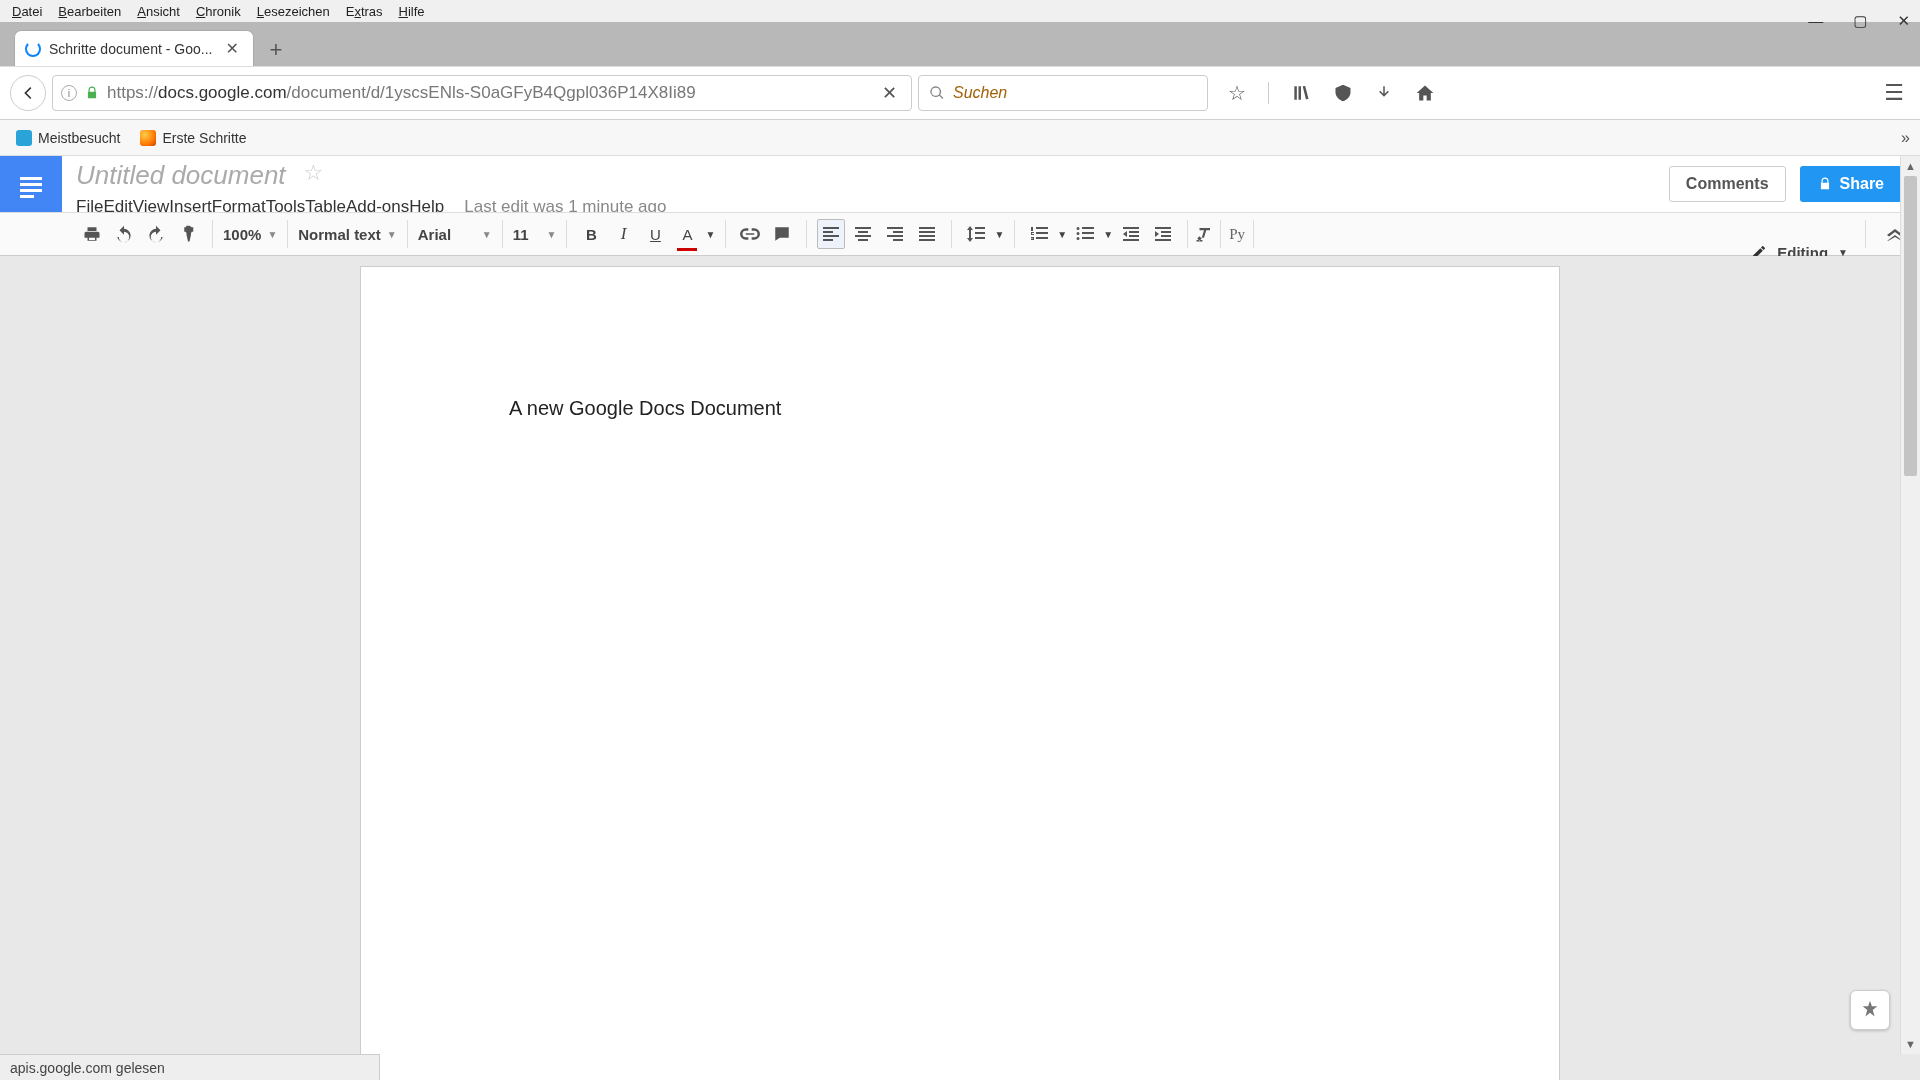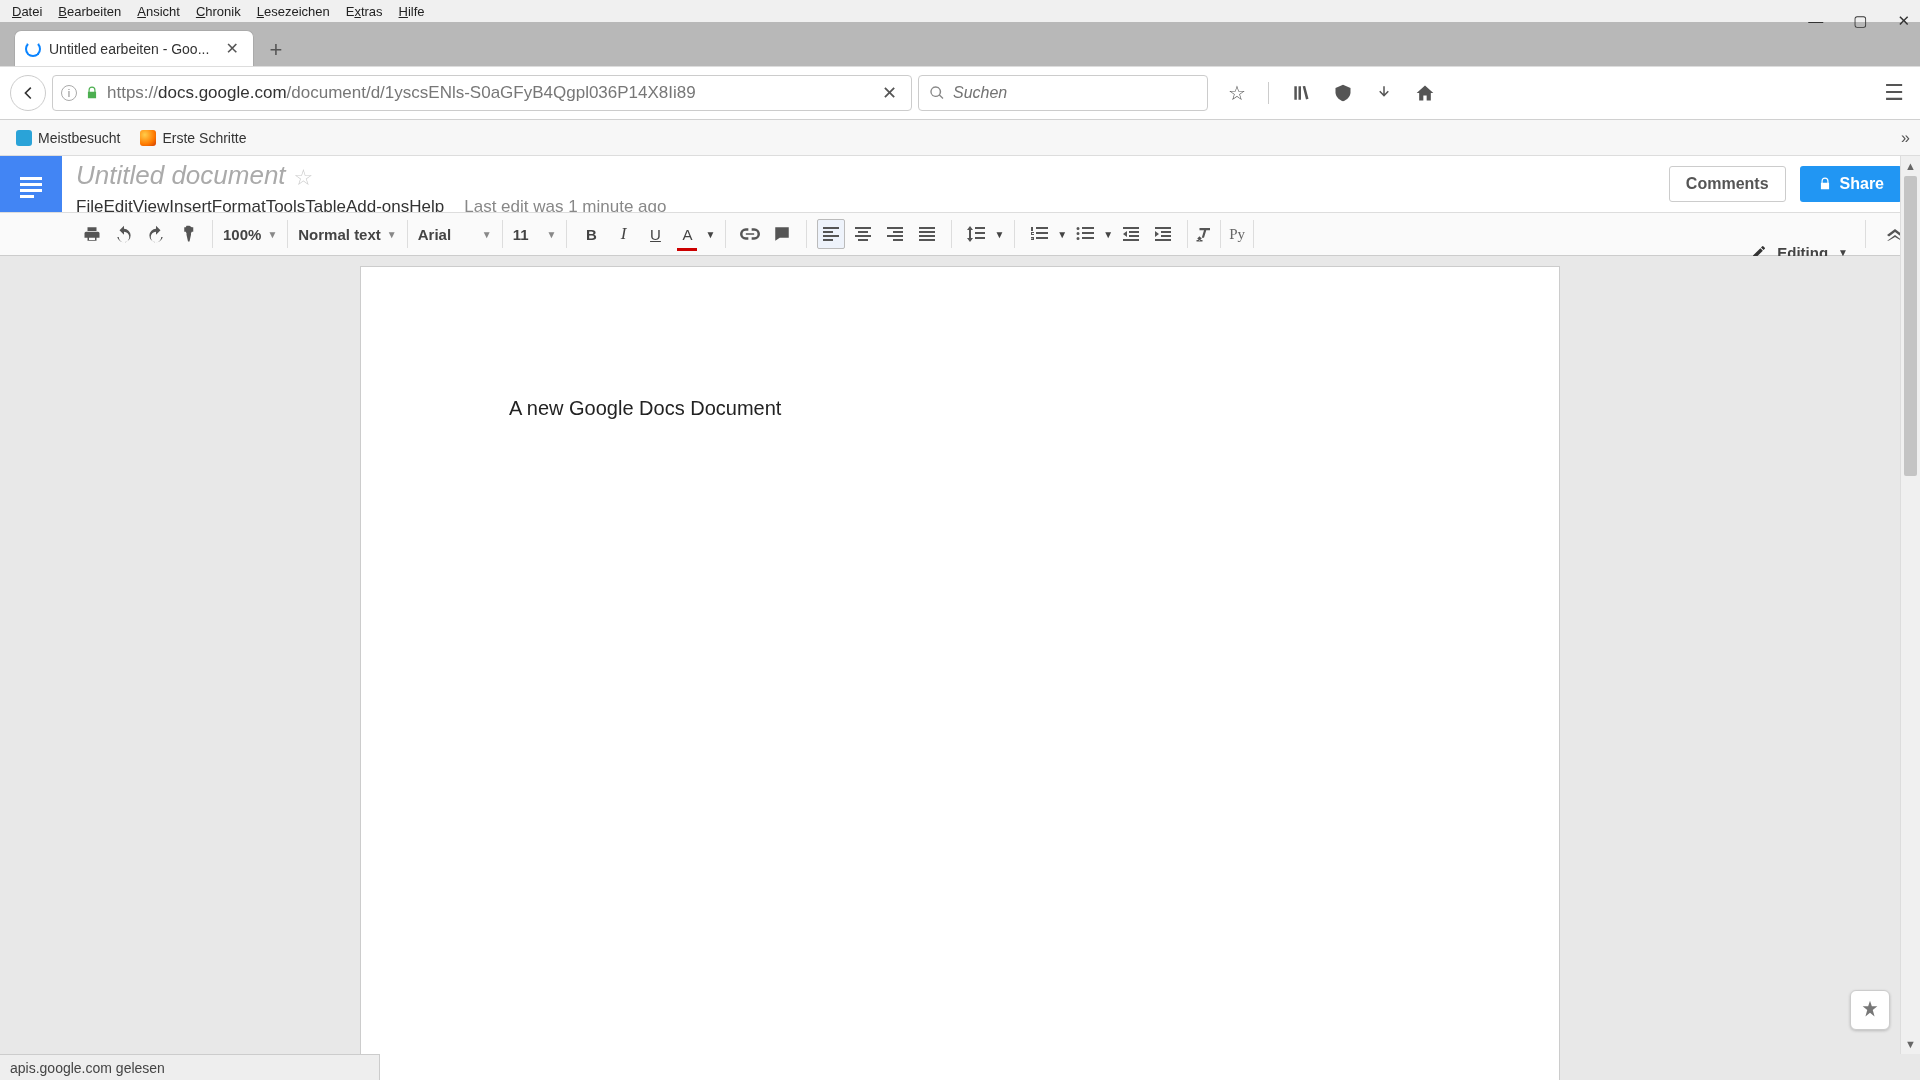--- a/index.html
+++ b/index.html
@@ -20,38 +20,38 @@
 .newtab { width:32px; height:32px; display:flex; align-items:center; justify-content:center; font-size:22px; color:#555; margin-left:6px; }
 
 .navbar { height:54px; background:#fff; border-top:1px solid #ddd; border-bottom:1px solid #d0d0d0; display:flex; align-items:center; padding:0 10px; gap:6px; }
 .nav-back { width:36px; height:36px; border:1px solid #ccc; border-radius:50%; display:flex; align-items:center; justify-content:center; font-size:20px; color:#333; }
 .urlbar { flex:0 0 860px; height:36px; border:1px solid #ccc; border-radius:4px; display:flex; align-items:center; padding:0 8px; font-size:17px; color:#777; gap:8px; }
 .urlbar .info-icon { color:#888; font-size:15px; border:1px solid #aaa; border-radius:50%; width:16px; height:16px; display:flex; align-items:center; justify-content:center; font-size:11px;}
 .urlbar .lock-icon { color:#4caf50; font-size:14px; }
 .urlbar .url-text { flex:1; white-space:nowrap; overflow:hidden; }
 .urlbar .url-text .dark { color:#333; }
 .urlbar .clear { color:#555; font-size:18px; padding:0 6px;}
-.searchbar { flex:0 0 290px; height:36px; border:1px solid #ccc; border-radius:4px; display:flex; align-items:center; padding:0 10px; font-size:16px; color:#737373; gap:8px; font-style:italic;}
+.searchbar { flex:0 0 290px; height:36px; border:1px solid #ccc; border-radius:4px; display:flex; align-items:center; padding:0 10px; font-size:16px; color:#a16207; gap:8px; font-style:italic;}
 .nav-icons { display:flex; align-items:center; gap:22px; margin-left:14px; font-size:20px; color:#555; }
 .nav-icons .sep { width:1px; height:22px; background:#ccc; }
 .hamburger-right { margin-left:auto; font-size:22px; color:#555; padding-right:6px;}
 
 .bookmarkbar { height:36px; background:#f7f7f7; border-bottom:1px solid #ddd; display:flex; align-items:center; padding:0 10px; font-size:14px; color:#333; gap:8px; position:relative;}
 .bookmarkbar .bm { display:flex; align-items:center; gap:6px; padding:2px 6px;}
 .bookmarkbar .bm-icon { width:16px; height:16px; border-radius:3px; display:inline-block;}
 .bookmarkbar .overflow { position:absolute; right:10px; font-size:16px; color:#555;}
 
 
 .gdocs { position:absolute; top:156px; left:0; right:0; bottom:0; background:#fff; display:flex; flex-direction:column; }
 .gdocs-header { height:56px; display:flex; align-items:flex-start; }
 .gdocs-logo { width:62px; height:62px; background:#4285f4; display:flex; align-items:center; justify-content:center; color:#fff; font-size:26px; }
 .logo-lines { display:flex; flex-direction:column; gap:3px; }
 .logo-lines span { width:22px; height:3px; background:#fff; display:block; }
 .gdocs-titlearea { flex:1; padding:4px 10px 0 14px; }
-.gdocs-title-row { display:flex; align-items:flex-end; gap:8px; }
+.gdocs-title-row { display:flex; align-items:flex-start; gap:18px; }
 .gdocs-title { font-size:26px; color:#aaa; font-style:italic; }
 .star-icon { color:#ccc; font-size:22px; }
 .gdocs-menubar { display:flex; align-items:center; font-size:17px; color:#333; margin-top:6px; }
 .gdocs-menubar .gm { cursor:default; }
 .gdocs-lastedit { color:#888; margin-left:20px; }
 .gdocs-actions { display:flex; align-items:center; gap:14px; padding:10px 18px 0 0;}
 .btn-comments { height:36px; padding:0 16px; border:1px solid #ccc; border-radius:3px; background:#fff; font-size:16px; font-weight:bold; color:#555; display:flex; align-items:center; }
 .btn-share { height:36px; padding:0 18px; border-radius:3px; background:#2196f3; color:#fff; font-size:16px; font-weight:bold; display:flex; align-items:center; gap:8px; }
 
 .gdocs-toolbar { height:44px; border-top:1px solid #ddd; border-bottom:1px solid #ccc; background:#fafafa; display:flex; align-items:center; padding:0 10px 0 70px; font-size:15px; color:#444; }
@@ -101,21 +101,21 @@
 
 <div class="window-controls">
   <span>—</span>
   <span>▢</span>
   <span>✕</span>
 </div>
 
 <div class="tabbar">
   <div class="tab">
     <span class="spinner"></span>
-    <span>Untitled earbeiten - Goo...</span>
+    <span>Schritte document - Goo...</span>
     <span class="close">✕</span>
   </div>
   <div class="newtab">+</div>
 </div>
 
 <div class="navbar">
   <div class="nav-back">
     <svg width="18" height="18" viewBox="0 0 24 24">
         <path fill="#333" d="M15 4l-8 8 8 8 1.5-1.5L10 12l6.5-6.5z"></path>
       </svg>

